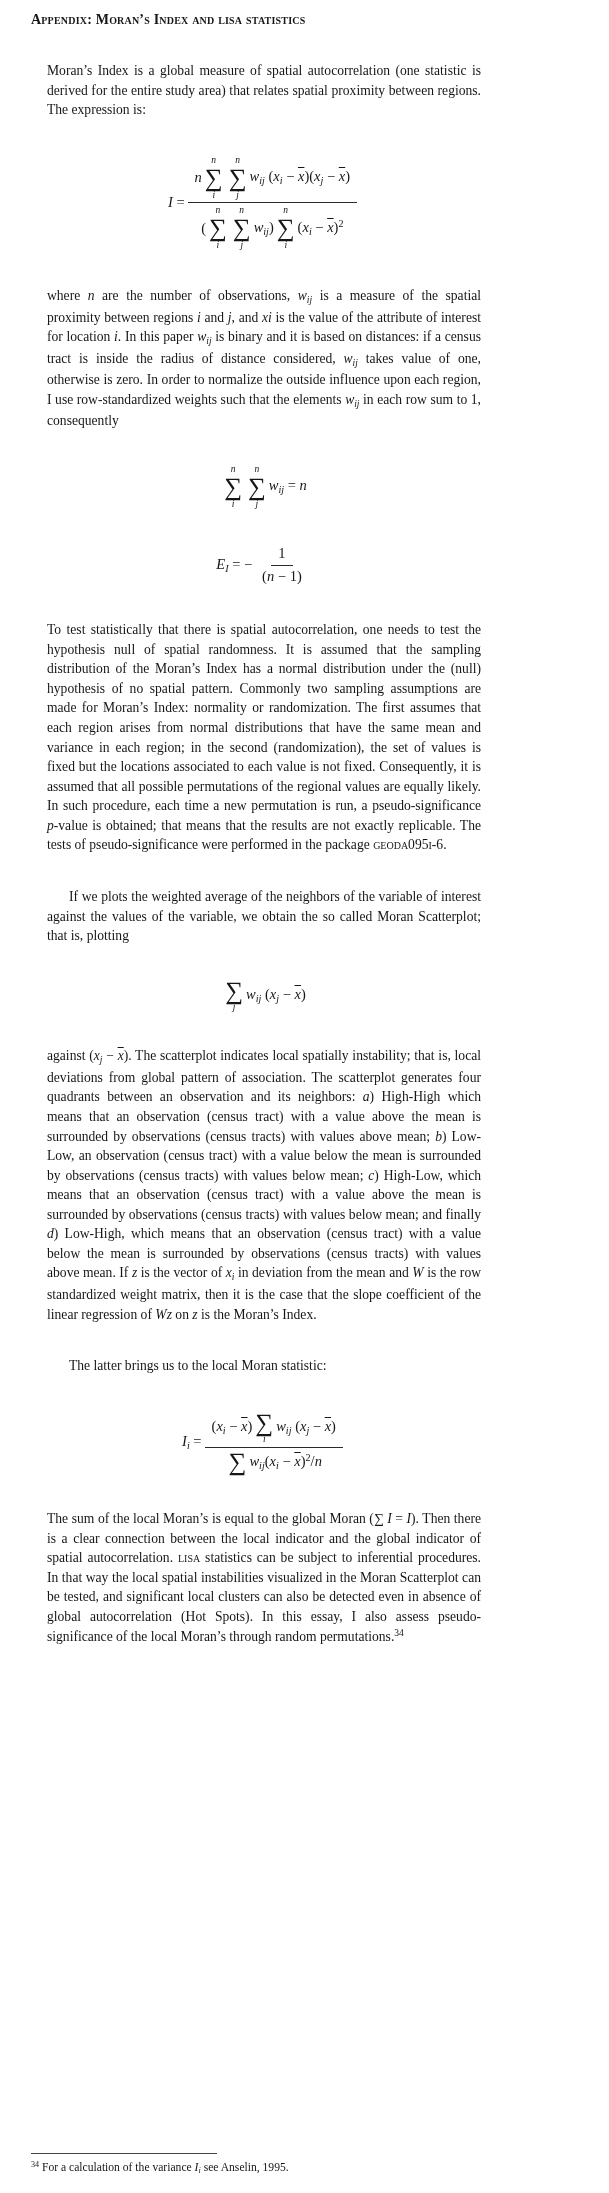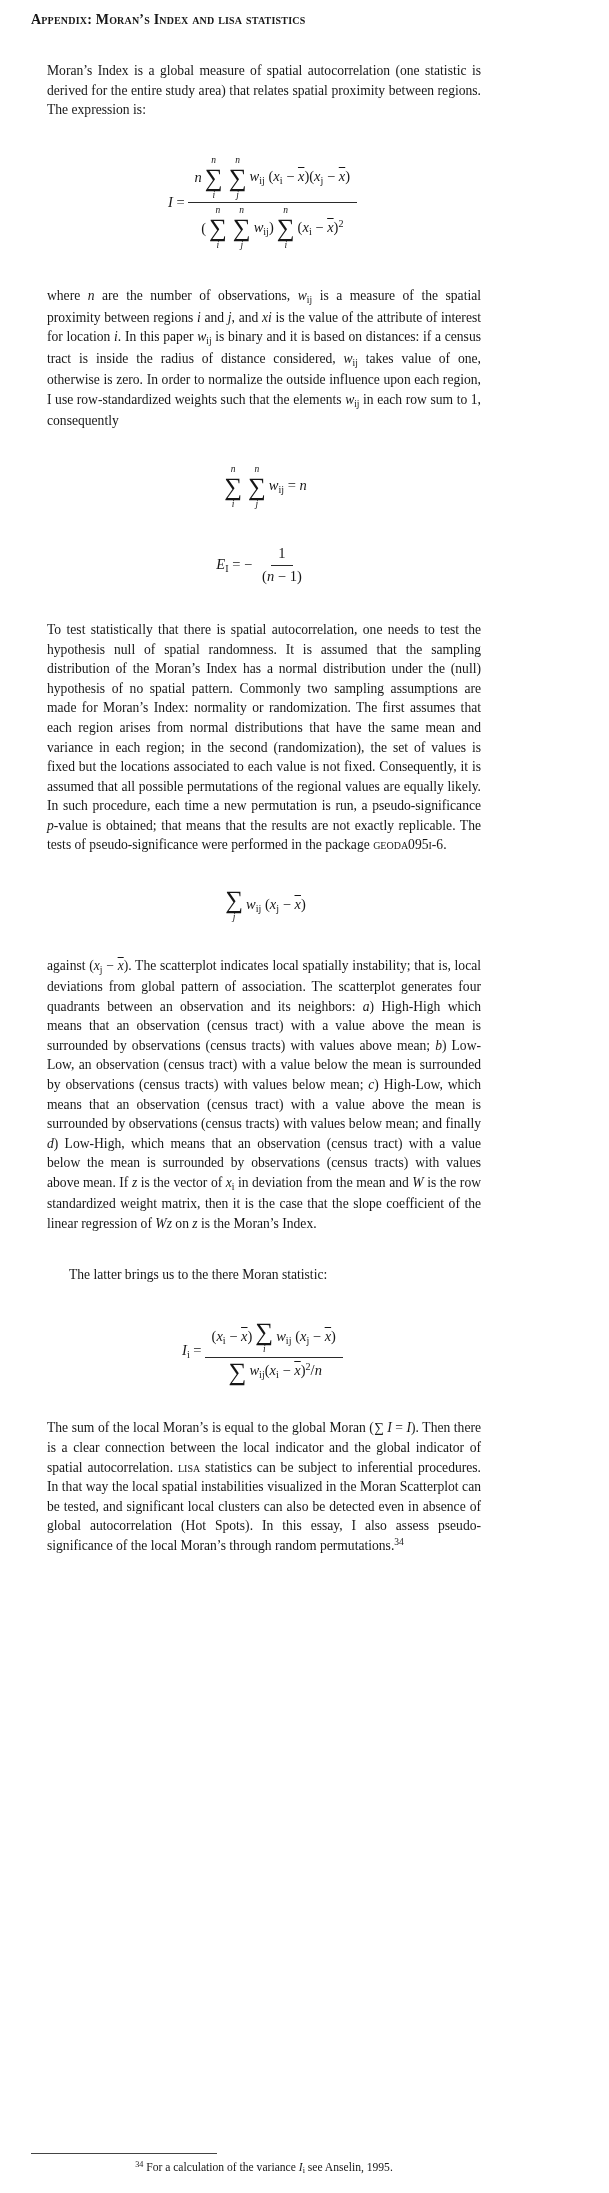--- a/index.html
+++ b/index.html
@@ -12,27 +12,27 @@
   p.indent{text-indent:22px}
   .formula{display:flex;justify-content:center;align-items:center;margin:17px 0;font-size:14.5px;line-height:1.2}
   .frac{display:inline-flex;flex-direction:column;align-items:center;margin:0 3px}
   .num,.den{display:flex;align-items:center;justify-content:center;padding:2px 7px;white-space:nowrap}
   .num{border-bottom:1px solid #2a2a2a}
   .fpart{white-space:nowrap}
   .bigsum{display:inline-flex;flex-direction:column;align-items:center;margin:0 3px;line-height:1}
   .bigsum .op{font-size:25px;line-height:.95;font-style:normal}
   .bigsum .lim{font-size:9.5px;font-style:italic;line-height:1.15}
   .r-it{font-style:italic}
-  .r-sub{font-size:.7em;vertical-align:-.3em}
+  .r-sub{font-style:italic;font-size:.7em;vertical-align:-.3em}
   .r-sup{font-size:.7em;vertical-align:.5em}
   .r-sc{font-variant:small-caps}
   .r-bar{font-style:italic;text-decoration:overline}
   .spacer{flex:1 1 auto}
   .footnote-rule{width:186px;border-top:1px solid #444;margin:0 0 5px 0}
-  .footnote{font-size:11.6px;text-align:center;margin:0}
+  .footnote{font-size:11.6px;text-align:left;margin:0}
 </style>
 </head>
 <body>
 
 <div class="page">
 
   <h1 class="title">Appendix: Moran’s Index and lisa statistics</h1>
 
   <p class="body-par"><span>Moran’s Index is a global measure of spatial autocorrelation (one statistic is derived for the entire study area) that relates spatial proximity between regions. The expression is:</span></p>
 
@@ -100,33 +100,34 @@
         <span class="fpart"><span>1</span></span>
       </span>
       <span class="den">
         <span class="fpart"><span>(</span><span class="r-it">n</span><span> − 1)</span></span>
       </span>
     </span>
   </div>
 
   <p class="body-par"><span>To test statistically that there is spatial autocorrelation, one needs to test the hypothesis null of spatial randomness. It is assumed that the sampling distribution of the Moran’s Index has a normal distribution under the (null) hypothesis of no spatial pattern. Commonly two sampling assumptions are made for Moran’s Index: normality or randomization. The first assumes that each region arises from normal distributions that have the same mean and variance in each region; in the second (randomization), the set of values is fixed but the locations associated to each value is not fixed. Consequently, it is assumed that all possible permutations of the regional values are equally likely. In such procedure, each time a new permutation is run, a pseudo-significance </span><span class="r-it">p</span><span>-value is obtained; that means that the results are not exactly replicable. The tests of pseudo-significance were performed in the package </span><span class="r-sc">geoda095i-6</span><span>.</span></p>
 
+  <p class="body-par indent"><span>If we plots the weighted average of the neighbors of the variable of interest against the values of the variable, we obtain the so called Moran Scatterplot; that is, plotting</span></p>
 
   <div class="formula">
     <span class="bigsum">
         <span class="lim sup"></span>
         <span class="op">∑</span>
         <span class="lim sub">j</span>
       </span>
     <span class="fpart"><span class="r-it">w</span><span class="r-sub">ij</span><span> (</span><span class="r-it">x</span><span class="r-sub">j</span><span> − </span><span class="r-bar">x</span><span>)</span></span>
   </div>
 
   <p class="body-par"><span>against (</span><span class="r-it">x</span><span class="r-sub">j</span><span> − </span><span class="r-bar">x</span><span>). The scatterplot indicates local spatially instability; that is, local deviations from global pattern of association. The scatterplot generates four quadrants between an observation and its neighbors: </span><span class="r-it">a</span><span>) High-High which means that an observation (census tract) with a value above the mean is surrounded by observations (census tracts) with values above mean; </span><span class="r-it">b</span><span>) Low-Low, an observation (census tract) with a value below the mean is surrounded by observations (census tracts) with values below mean; </span><span class="r-it">c</span><span>) High-Low, which means that an observation (census tract) with a value above the mean is surrounded by observations (census tracts) with values below mean; and finally </span><span class="r-it">d</span><span>) Low-High, which means that an observation (census tract) with a value below the mean is surrounded by observations (census tracts) with values above mean. If </span><span class="r-it">z</span><span> is the vector of </span><span class="r-it">x</span><span class="r-sub">i</span><span> in deviation from the mean and </span><span class="r-it">W</span><span> is the row standardized weight matrix, then it is the case that the slope coefficient of the linear regression of </span><span class="r-it">Wz</span><span> on </span><span class="r-it">z</span><span> is the Moran’s Index.</span></p>
 
-  <p class="body-par indent"><span>The latter brings us to the there Moran statistic:</span></p>
+  <p class="body-par indent"><span>The latter brings us to the local Moran statistic:</span></p>
 
   <div class="formula">
     <span class="fpart"><span class="r-it">I</span><span class="r-sub">i</span><span> = </span></span>
     <span class="frac">
       <span class="num">
         <span class="fpart"><span>(</span><span class="r-it">x</span><span class="r-sub">i</span><span> − </span><span class="r-bar">x</span><span>) </span></span>
         <span class="bigsum">
             <span class="lim sup"></span>
             <span class="op">∑</span>
             <span class="lim sub">i</span>

